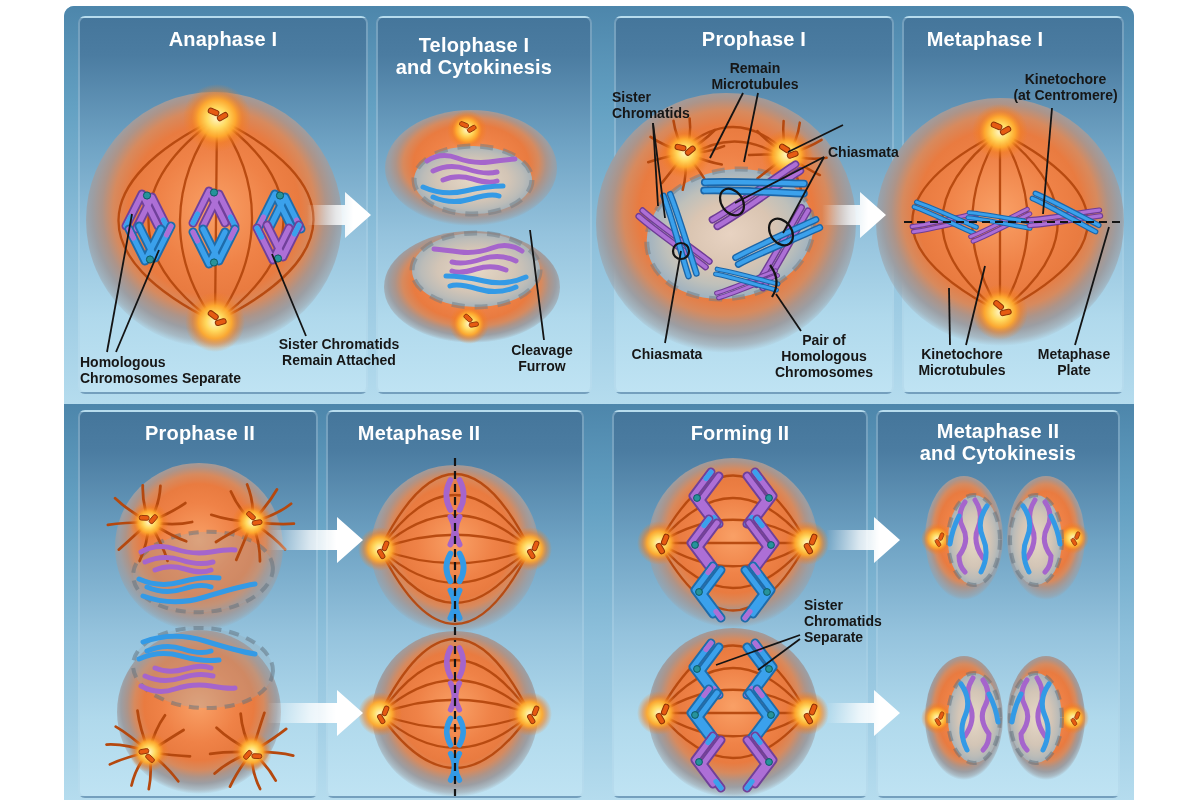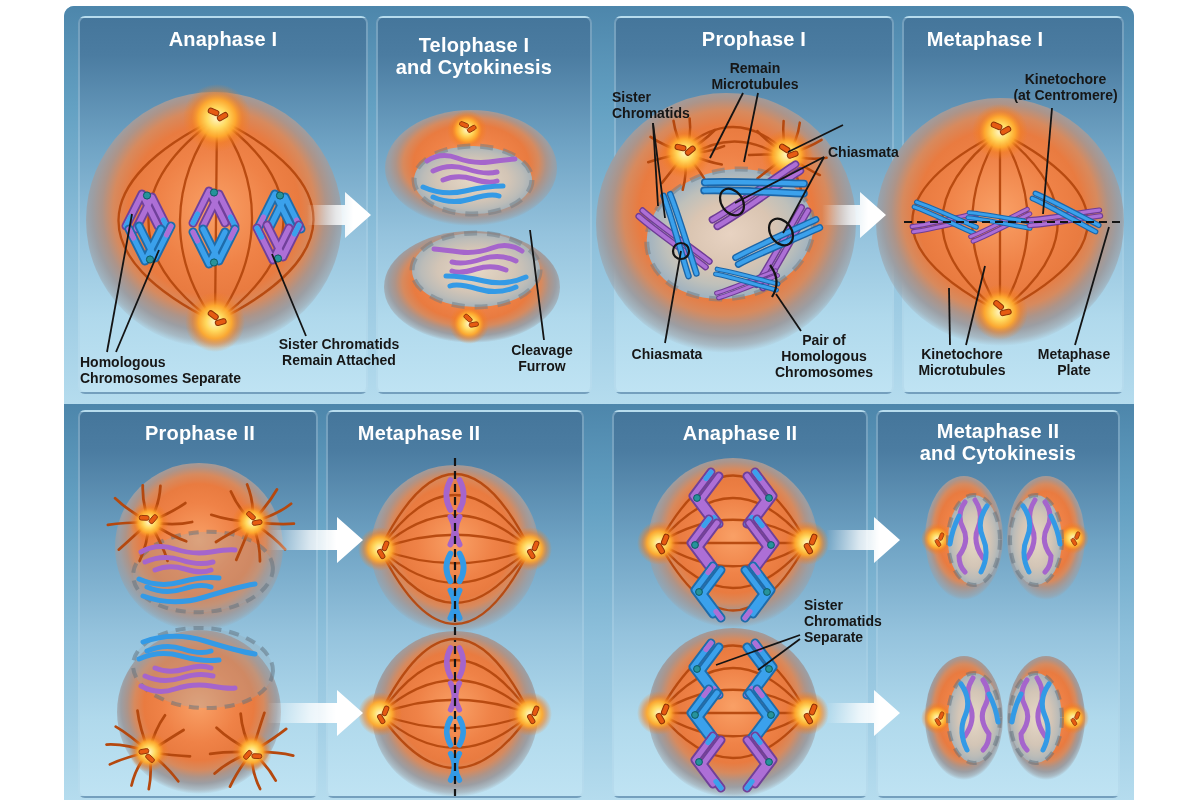--- a/index.html
+++ b/index.html
@@ -487,21 +487,21 @@
     </g>
   </svg>
 
   <div class="title" style="left:14px;top:22px;width:290px">Anaphase I</div>
   <div class="title" style="left:312px;top:28px;width:196px">Telophase I
 and Cytokinesis</div>
   <div class="title" style="left:550px;top:22px;width:280px">Prophase I</div>
   <div class="title" style="left:794px;top:22px;width:254px">Metaphase I</div>
   <div class="title" style="left:14px;top:416px;width:244px">Prophase II</div>
   <div class="title" style="left:245px;top:416px;width:220px">Metaphase II</div>
-  <div class="title" style="left:548px;top:416px;width:256px">Anaphase II</div>
+  <div class="title" style="left:548px;top:416px;width:256px">Forming II</div>
   <div class="title" style="left:812px;top:414px;width:244px">Metaphase II
 and Cytokinesis</div>
 
   <div class="lab" style="left:16px;top:349px">Homologous
 Chromosomes Separate</div>
   <div class="lab center" style="left:200px;top:331px;width:150px">Sister Chromatids
 Remain Attached</div>
   <div class="lab center" style="left:428px;top:337px;width:100px">Cleavage
 Furrow</div>
   <div class="lab" style="left:548px;top:84px">Sister

